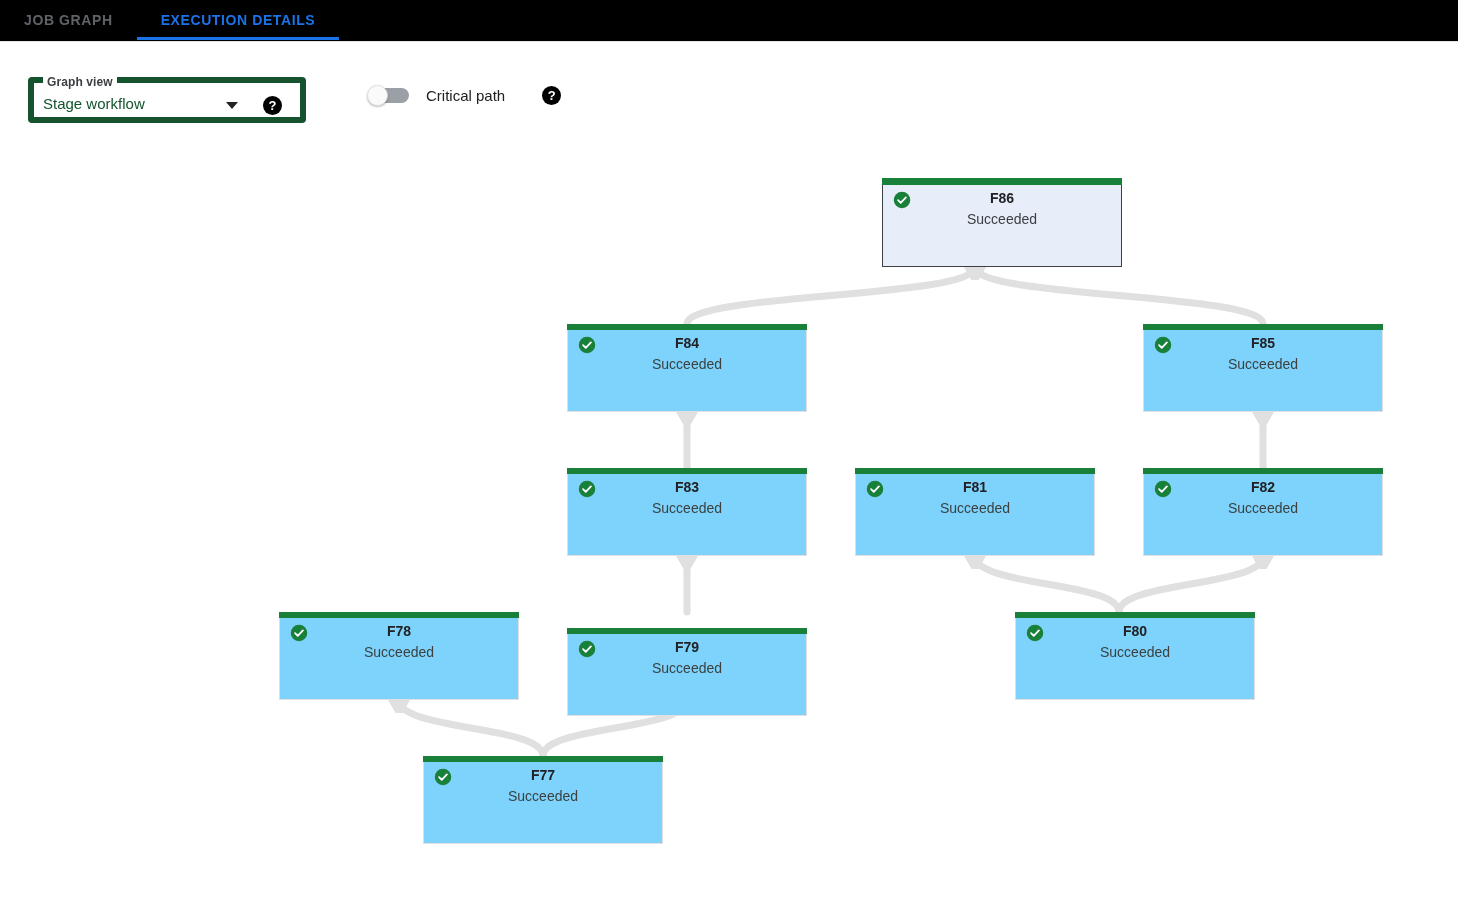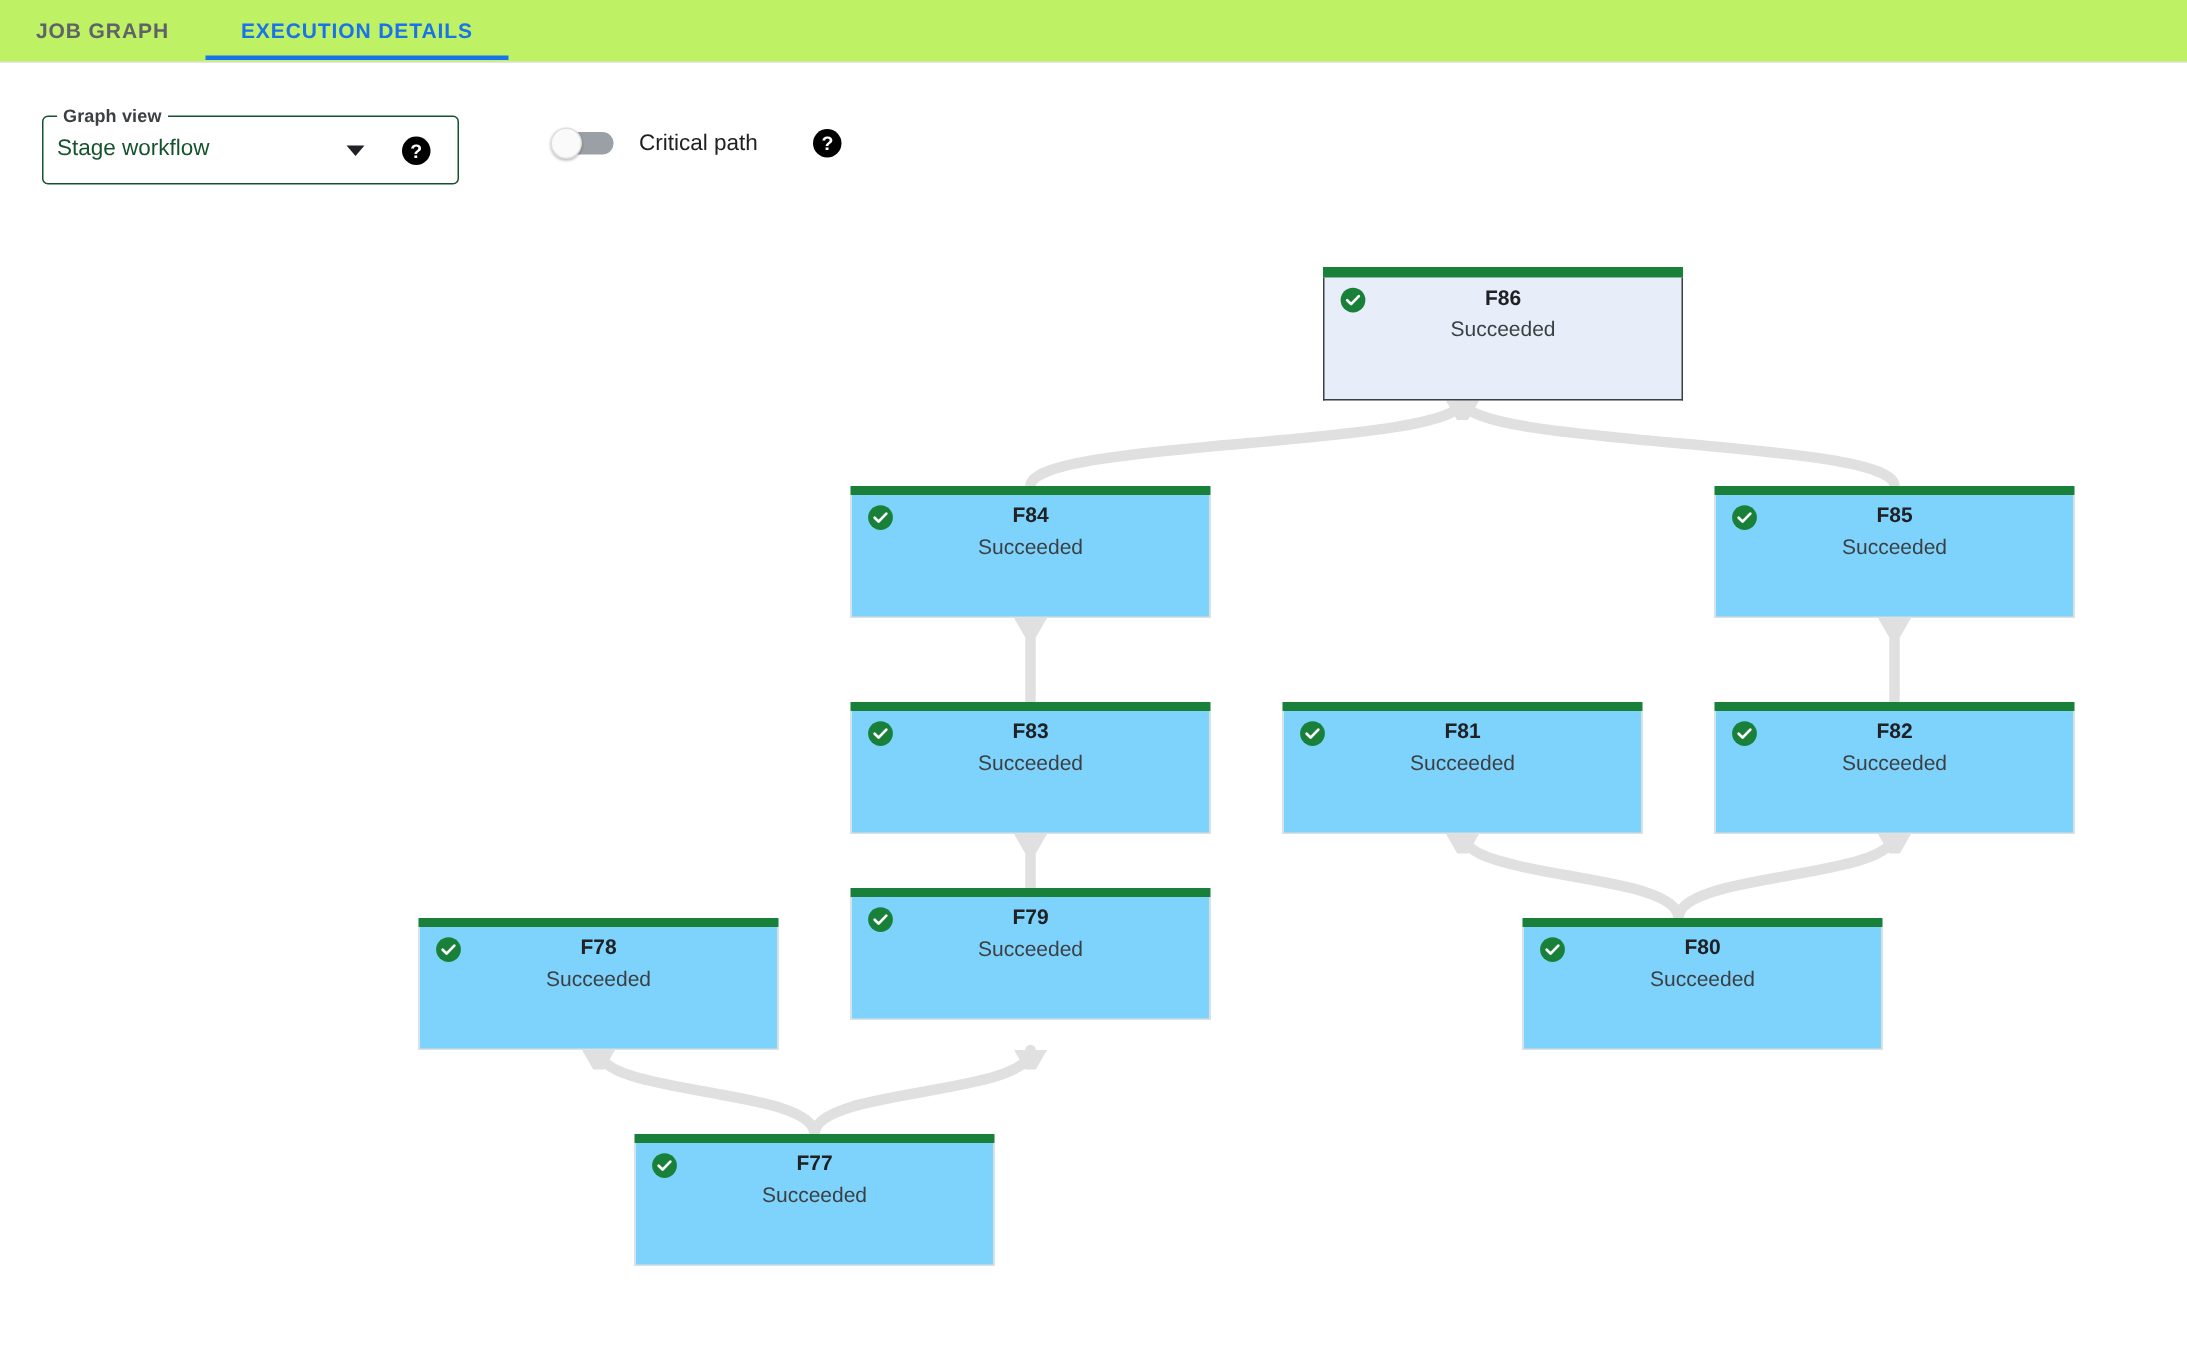--- a/index.html
+++ b/index.html
@@ -9,21 +9,21 @@
     font-family:"Liberation Sans", sans-serif;
     color:#202124;
     overflow:hidden;
     position:relative;
   }
 
   
   .tabbar{
     position:absolute;left:0;top:0;width:1458px;height:41px;
     border-bottom:1px solid #e3e4e6;
-    background:#bef264;
+    background:#000000;
     display:flex;align-items:flex-start;
   }
   .tab{
     position:relative;
     height:40px;
     display:flex;align-items:center;justify-content:center;
     padding:0 24px;
     font-size:14px;
     font-weight:600;
     letter-spacing:.6px;
@@ -38,21 +38,21 @@
     position:absolute;left:0;right:0;bottom:0;height:3px;background:#1a73e8;
   }
 
   
   .toolbar{
     position:absolute;left:0;top:41px;width:1458px;height:100px;
   }
   .select-wrap{
     position:absolute;left:28px;top:36px;
     width:278px;height:46px;
-    border:1px solid #14532d;
+    border:6px solid #14532d;
     border-radius:4px;
     box-sizing:border-box;
     background:#fff;
   }
   .select-legend{
     position:absolute;left:9px;top:-8px;
     background:#fff;
     padding:0 4px;
     font-size:12px;
     color:#3c4043;
@@ -264,21 +264,21 @@
       </div>
       <div class="node" style="left: 279px; top: 477px;">
         <div class="topbar" style="background: rgb(24, 128, 56);"></div>
         <svg class="check" viewBox="0 0 24 24">
           <circle cx="12" cy="12" r="11" fill="#188038"></circle>
           <path d="M6.8 12.2 L10.3 15.7 L17.2 8.6" fill="none" stroke="#fff" stroke-width="2.4" stroke-linecap="round" stroke-linejoin="round"></path>
         </svg>
         <div class="title">F78</div>
         <div class="status">Succeeded</div>
       </div>
-      <div class="node" style="left: 567px; top: 457px; text-decoration: underline;">
+      <div class="node" style="left: 567px; top: 493px; text-decoration: underline;">
         <div class="topbar" style="background: rgb(24, 128, 56);"></div>
         <svg class="check" viewBox="0 0 24 24">
           <circle cx="12" cy="12" r="11" fill="#188038"></circle>
           <path d="M6.8 12.2 L10.3 15.7 L17.2 8.6" fill="none" stroke="#fff" stroke-width="2.4" stroke-linecap="round" stroke-linejoin="round"></path>
         </svg>
         <div class="title">F79</div>
         <div class="status">Succeeded</div>
       </div>
       <div class="node" style="left: 999px; top: 477px; margin-left: 16px;">
         <div class="topbar" style="background: rgb(24, 128, 56);"></div>

